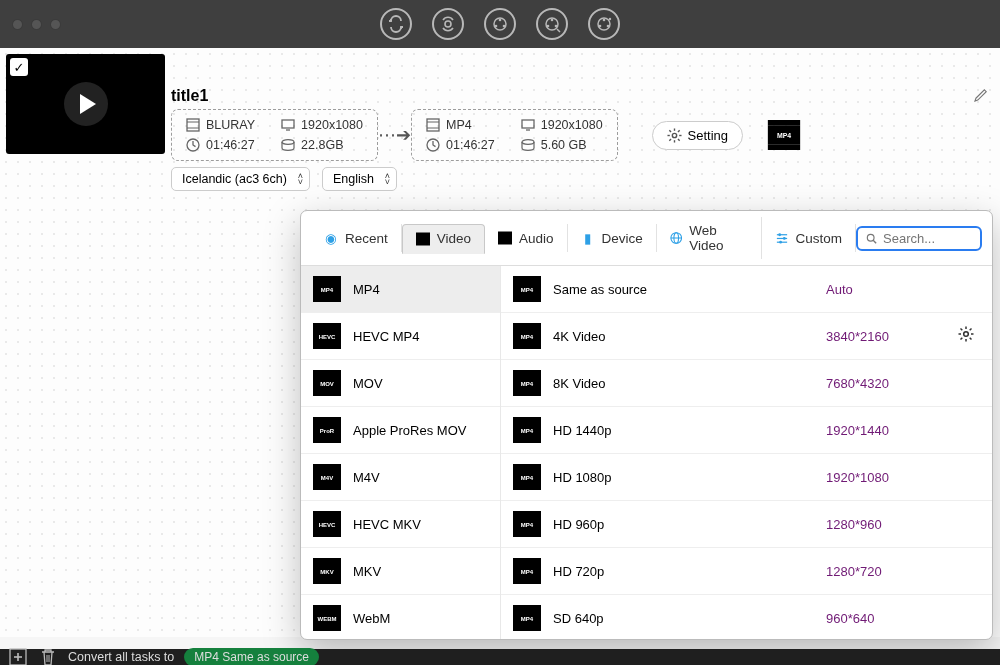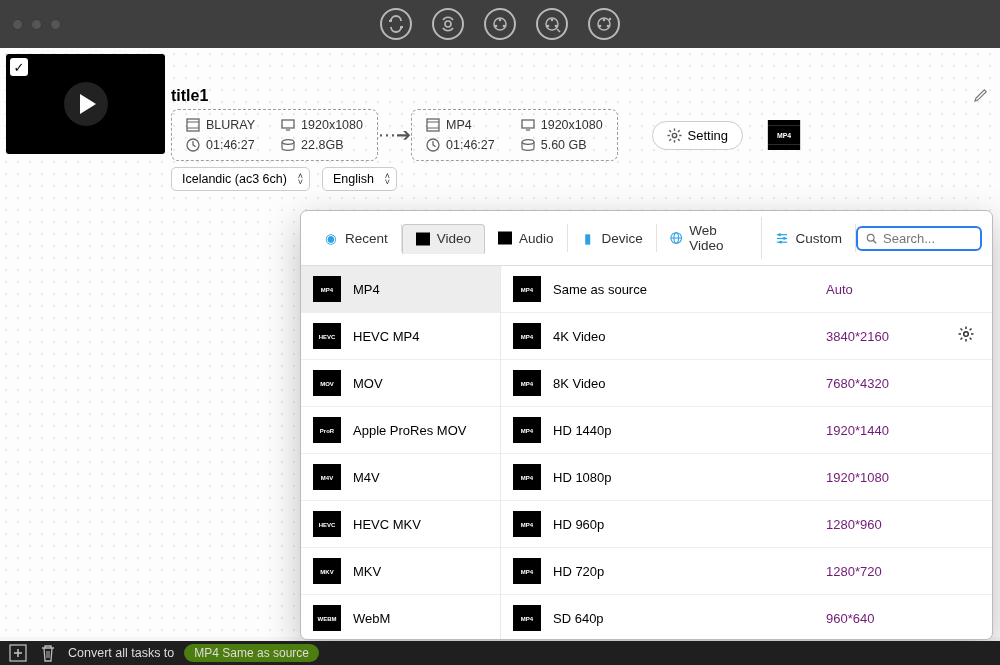--- a/index.html
+++ b/index.html
@@ -266,37 +266,37 @@
       border-bottom: 1px solid #eee;
       cursor: pointer;
     }
     .row-right .res { color: #701a75; }
     .row-right .gear { color: #333; font-size: 16px; visibility: hidden; cursor:pointer;}
     .row-right.showgear .gear { visibility: visible; }
     
     .bottombar {
       position: absolute;
       bottom: 0; left: 0; right: 0;
-      height: 24px;
+      height: 16px;
       background: #1f1f1f;
       color: #ddd;
       display: flex;
       align-items: center;
       gap: 10px;
       padding: 0 8px;
       font-size: 12.5px;
     }
     .bb-btn {
       width: 20px; height: 20px;
       color: #bbb;
       display: flex; align-items:center; justify-content:center;
       cursor: pointer;
     }
     .bb-chip {
-      background: #4d7c0f;
+      background: #15803d;
       border-radius: 10px;
       padding: 2px 10px;
       font-size: 12px;
       color: #ddd;
       cursor: pointer;
     }
     .film-icon text { fill:#fff; font-size:6px; font-weight:700; text-anchor:middle; }
     ::-webkit-scrollbar { width: 9px; }
     ::-webkit-scrollbar-thumb { background: #bbb; border-radius: 5px; }
     ::-webkit-scrollbar-track { background: #f2f2f2; }

